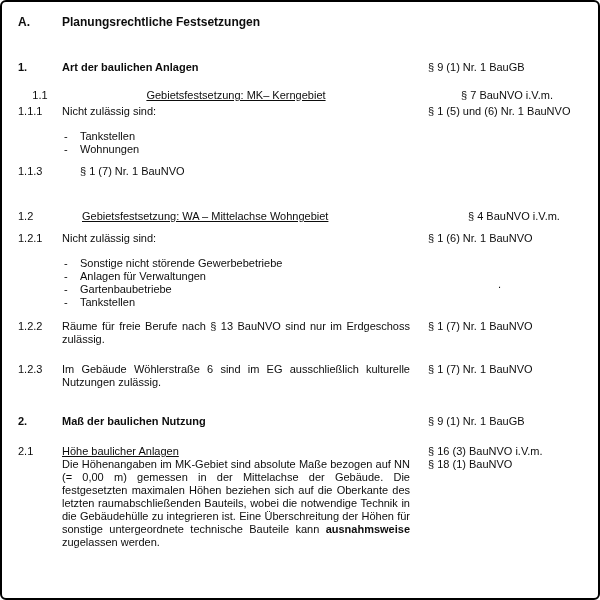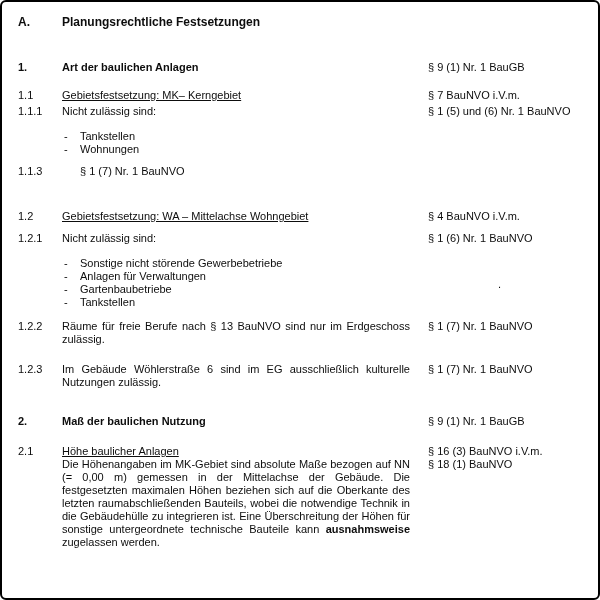--- a/index.html
+++ b/index.html
@@ -31,25 +31,25 @@
   }
   .col-num  { white-space: nowrap; }
   .col-body { }
   .col-ref  { padding-left: 18px; white-space: nowrap; }
   .bold     { font-weight: bold; }
   .u        { text-decoration: underline; }
   .just     { text-align: justify; }
   .title-row { font-size: 12px; line-height: 14px; }
   .mt-a    { margin-top: 13px; }
   .mt-s1   { margin-top: 32px; }
-  .mt-s11  { margin-top: 15px; }
+  .mt-s11  { margin-top: 15px; text-align: center; }
   .mt-s111 { margin-top: 3px;  }
   .mt-bul1 { margin-top: 12px; }
   .mt-s113 { margin-top: 9px;  }
-  .mt-s12  { margin-top: 32px; }
+  .mt-s12  { margin-top: 32px; gap: 20px; }
   .mt-s121 { margin-top: 9px;  }
   .mt-bul2 { margin-top: 12px; }
   .mt-s122 { margin-top: 11px; }
   .mt-s123 { margin-top: 17px; }
   .mt-s2   { margin-top: 26px; }
   .mt-s21  { margin-top: 17px; }
   .mt-par  { }
   .bullet {
     display: flex;
   }

